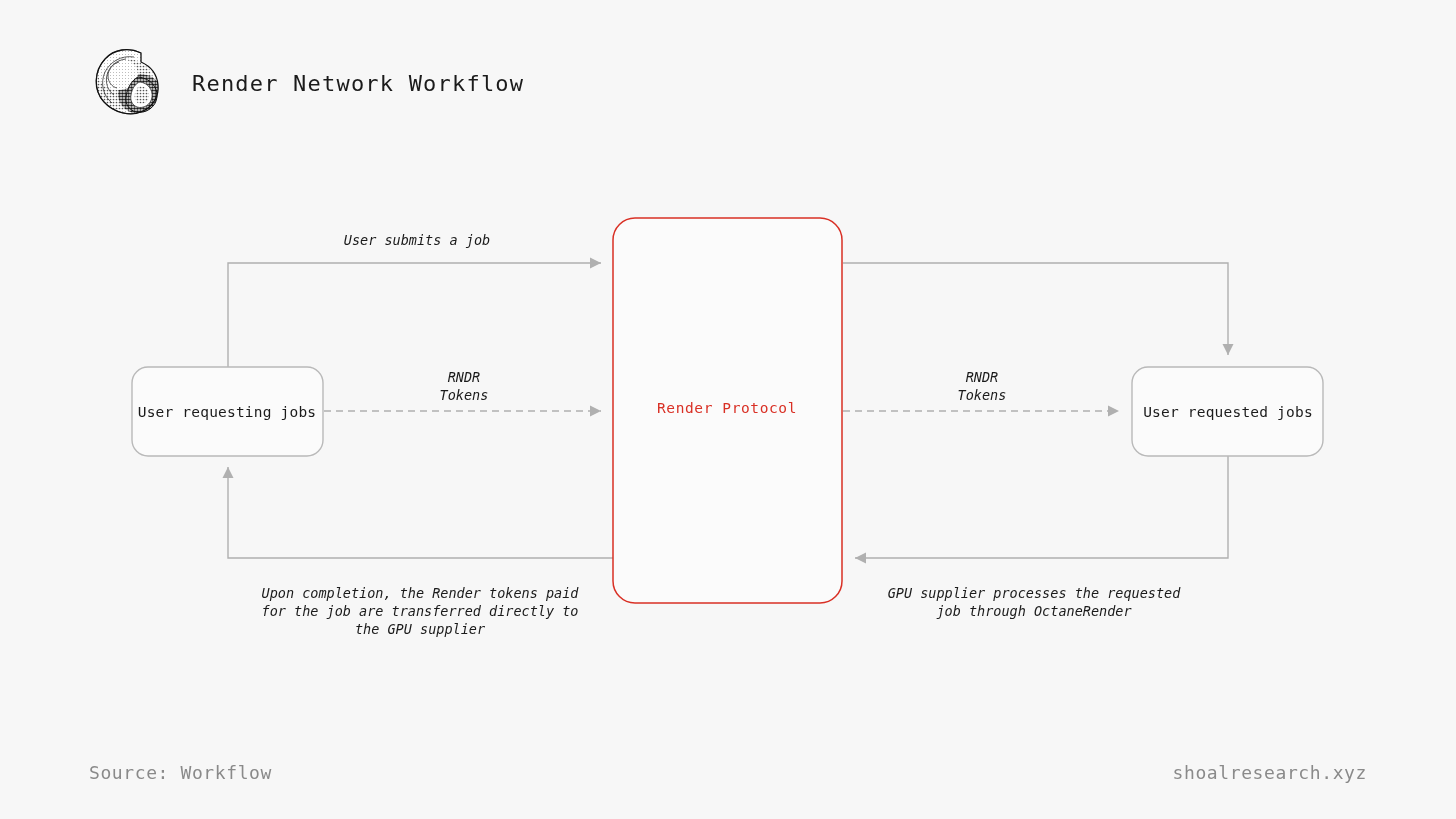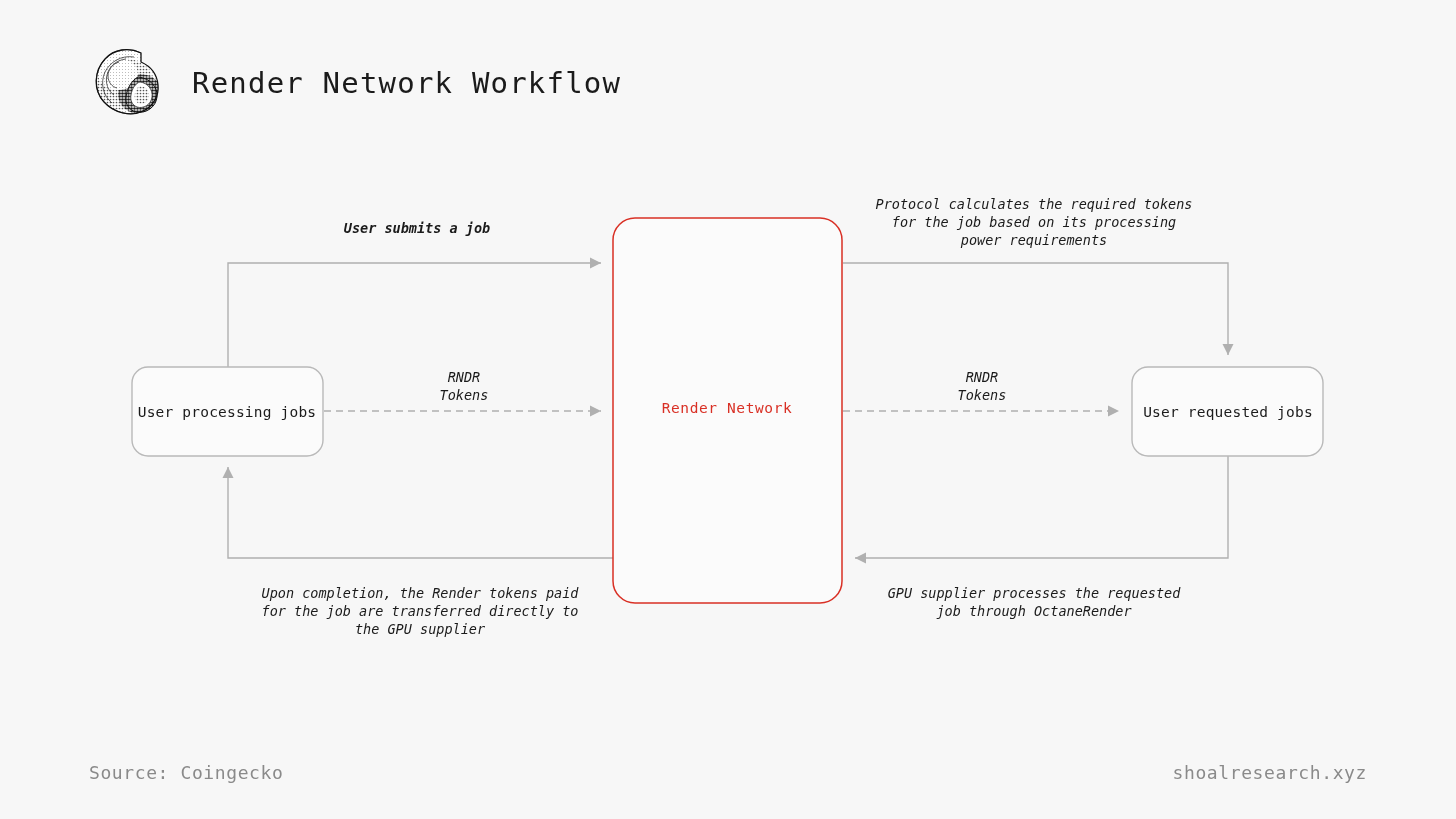--- a/index.html
+++ b/index.html
@@ -25,21 +25,21 @@
     align-items: center;
     gap: 26px;
   }
   .logo {
     width: 78px;
     height: 78px;
     flex: 0 0 auto;
   }
   .page-title {
     font-family: "DejaVu Sans Mono", "Liberation Mono", monospace;
-    font-size: 29px;
+    font-size: 22px;
     letter-spacing: 1.2px;
     color: #1b1b1b;
     white-space: nowrap;
   }
 
   
   .diagram {
     position: absolute;
     left: 0;
     top: 0;
@@ -174,40 +174,37 @@
       <path d="M613 558 L228 558 L228 467" marker-end="url(#arrow-r)"></path>
     </g>
 
     <rect x="132" y="367" width="191" height="89" rx="16" ry="16" fill="#fbfbfb" stroke="#b9b9b9" stroke-width="1.4"></rect>
 
     <rect x="613" y="218" width="229" height="385" rx="22" ry="22" fill="#fbfbfb" stroke="#d93025" stroke-width="1.5"></rect>
 
     <rect x="1132" y="367" width="191" height="89" rx="16" ry="16" fill="#fbfbfb" stroke="#b9b9b9" stroke-width="1.4"></rect>
   </svg>
 
-  <div class="node-label" style="left:227px; top:412px;">User processing jobs</div>
-
-  <div class="node-label center" style="left:727px; top:408px;">Render Network</div>
+  <div class="node-label" style="left:227px; top:412px;">User requesting jobs</div>
+
+  <div class="node-label center" style="left:727px; top:408px;">Render Protocol</div>
 
   <div class="node-label" style="left:1228px; top:412px;">User requested jobs</div>
 
-  <div class="edge-label" style="left:417px; top:228px;font-weight:bold;">User submits a job</div>
+  <div class="edge-label" style="left:417px; top:240px;">User submits a job</div>
 
   <div class="edge-label" style="left:464px; top:386px;">RNDR
 Tokens</div>
 
-  <div class="edge-label" style="left:1034px; top:222px;">Protocol calculates the required tokens
-for the job based on its processing
-power requirements</div>
 
   <div class="edge-label" style="left:982px; top:386px;">RNDR
 Tokens</div>
 
   <div class="edge-label" style="left:1034px; top:602px;">GPU supplier processes the requested
 job through OctaneRender</div>
 
   <div class="edge-label" style="left:420px; top:611px;">Upon completion, the Render tokens paid
 for the job are transferred directly to
 the GPU supplier</div>
 </div>
 
-<div class="footer-left">Source: Coingecko</div>
+<div class="footer-left">Source: Workflow</div>
 <div class="footer-right">shoalresearch.xyz</div>
 
 </body></html>

